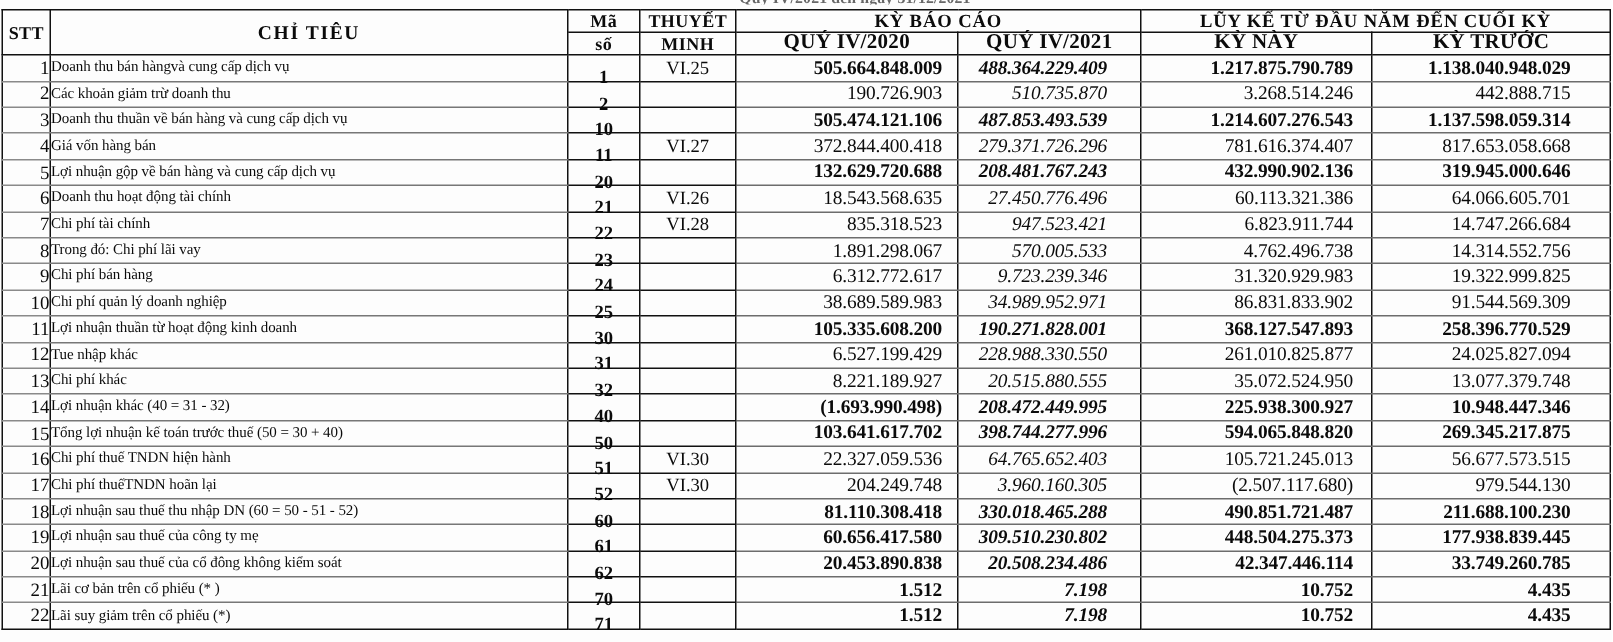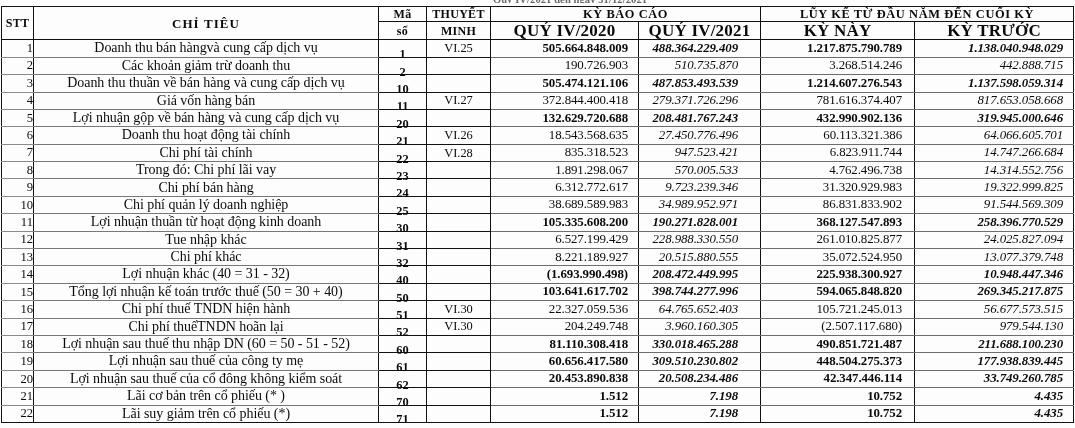--- a/index.html
+++ b/index.html
@@ -68,37 +68,37 @@
     text-align: center;
     font-size: 12.2px;
     letter-spacing: .2px;
     padding: 1px 2px;
     white-space: nowrap;
   }
   th.h-stt { font-size: 12px; }
   th.h-chi { font-size: 13px; letter-spacing: 1.1px; }
   th.h-ma, th.h-tm { font-size: 12px; letter-spacing: .3px; }
   th.h-grp { font-size: 12.4px; letter-spacing: .6px; }
-  th.h-sub { font-size: 17px; font-weight: bold; letter-spacing: .2px; }
+  th.h-sub { font-size: 14px; font-weight: bold; letter-spacing: .2px; }
 
   .hdr-row1 th { height: 15px; }
   .hdr-row2 th { height: 13px; }
 
   
   tbody tr { height: 17.4px; }
   td.c-stt {
     text-align: center;
     font-size: 12.6px;
     padding-right: 5px;
     text-align: right;
   }
   td.c-label {
-    text-align: center;
+    text-align: left;
     padding-left: 4px;
-    font-size: 14px;
+    font-size: 10px;
     white-space: nowrap;
     letter-spacing: -0.05px;
     margin-left: 12px;
   }
   td.c-ma {
     text-align: center;
     font-weight: bold;
     font-size: 12.4px;
     position: relative;
   }
@@ -113,21 +113,21 @@
   }
   td.num {
     text-align: right;
     padding-right: 6px;
     font-size: 12.9px;
     white-space: nowrap;
     letter-spacing: -0.1px;
   }
   td.num.b { font-weight: bold; }
   td.num.kynay { padding-right: 12px; }
-  td.num.kytruoc { padding-right: 10px; font-style: italic; }
+  td.num.kytruoc { padding-right: 26px; }
   td.num.q1 { padding-right: 10px; }
   td.num.q2 { padding-right: 22px; font-style: italic; }
 
   
   tbody td { border-top: 1px solid #4a4a4a; border-bottom: 1px solid #4a4a4a; }
   tbody td.c-label { border-top-color: #777; border-bottom-color: #777; }
   tbody td.c-stt { border-top-color: #8a8a8a; border-bottom-color: #8a8a8a; }
   tbody td.num { border-top-color: #6d6d6d; border-bottom-color: #6d6d6d; }
   tbody tr:last-child td { border-bottom: 1px solid #111; }
 

